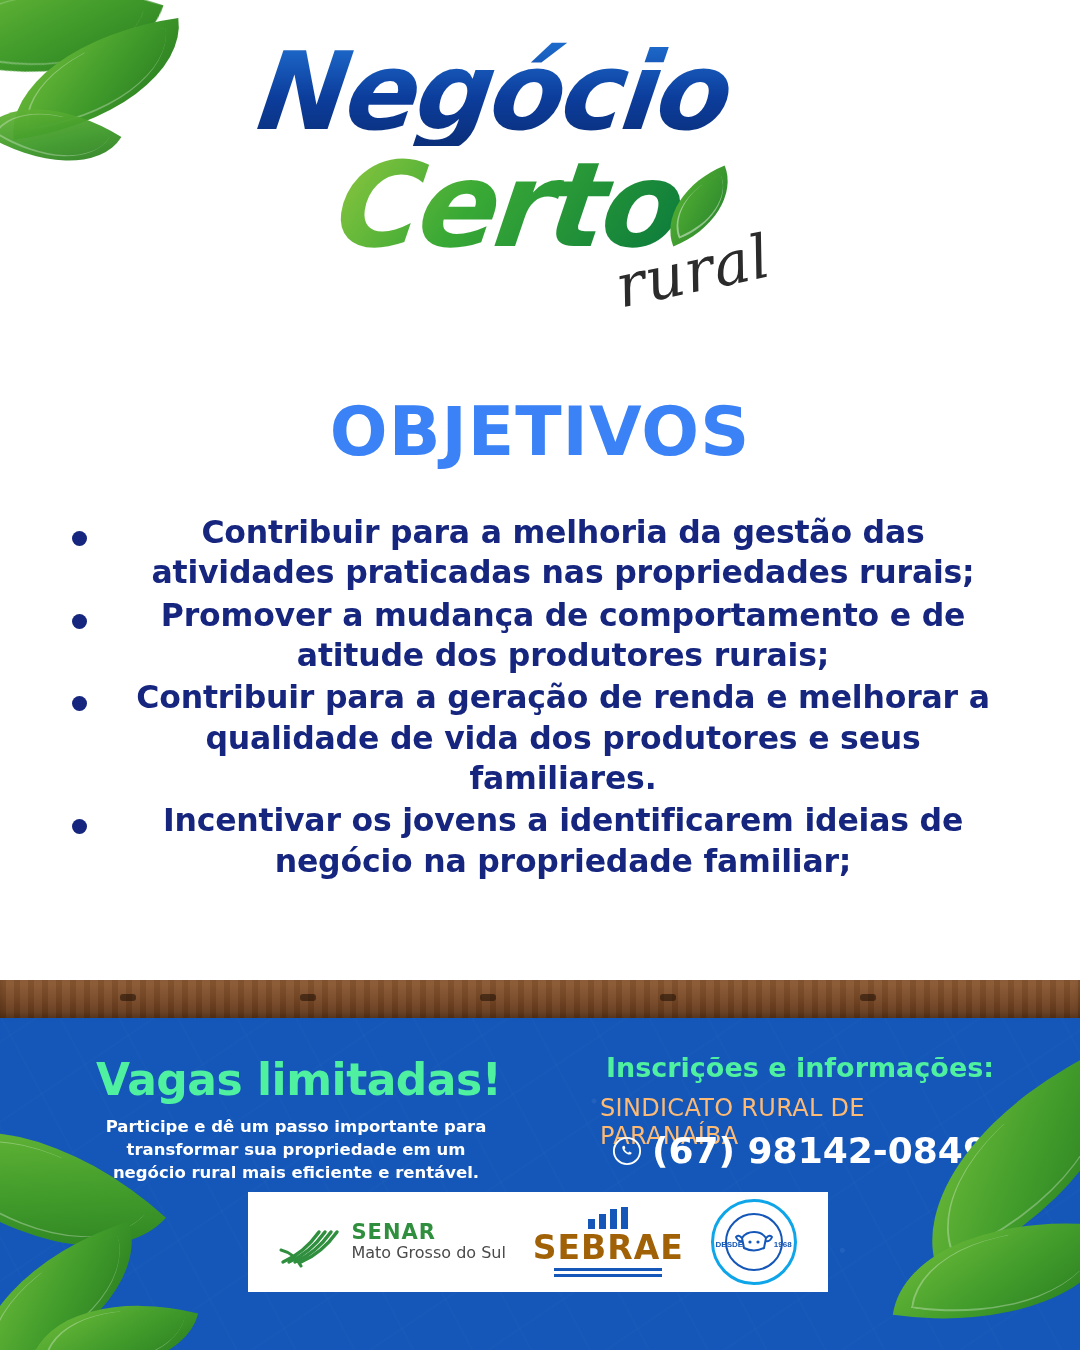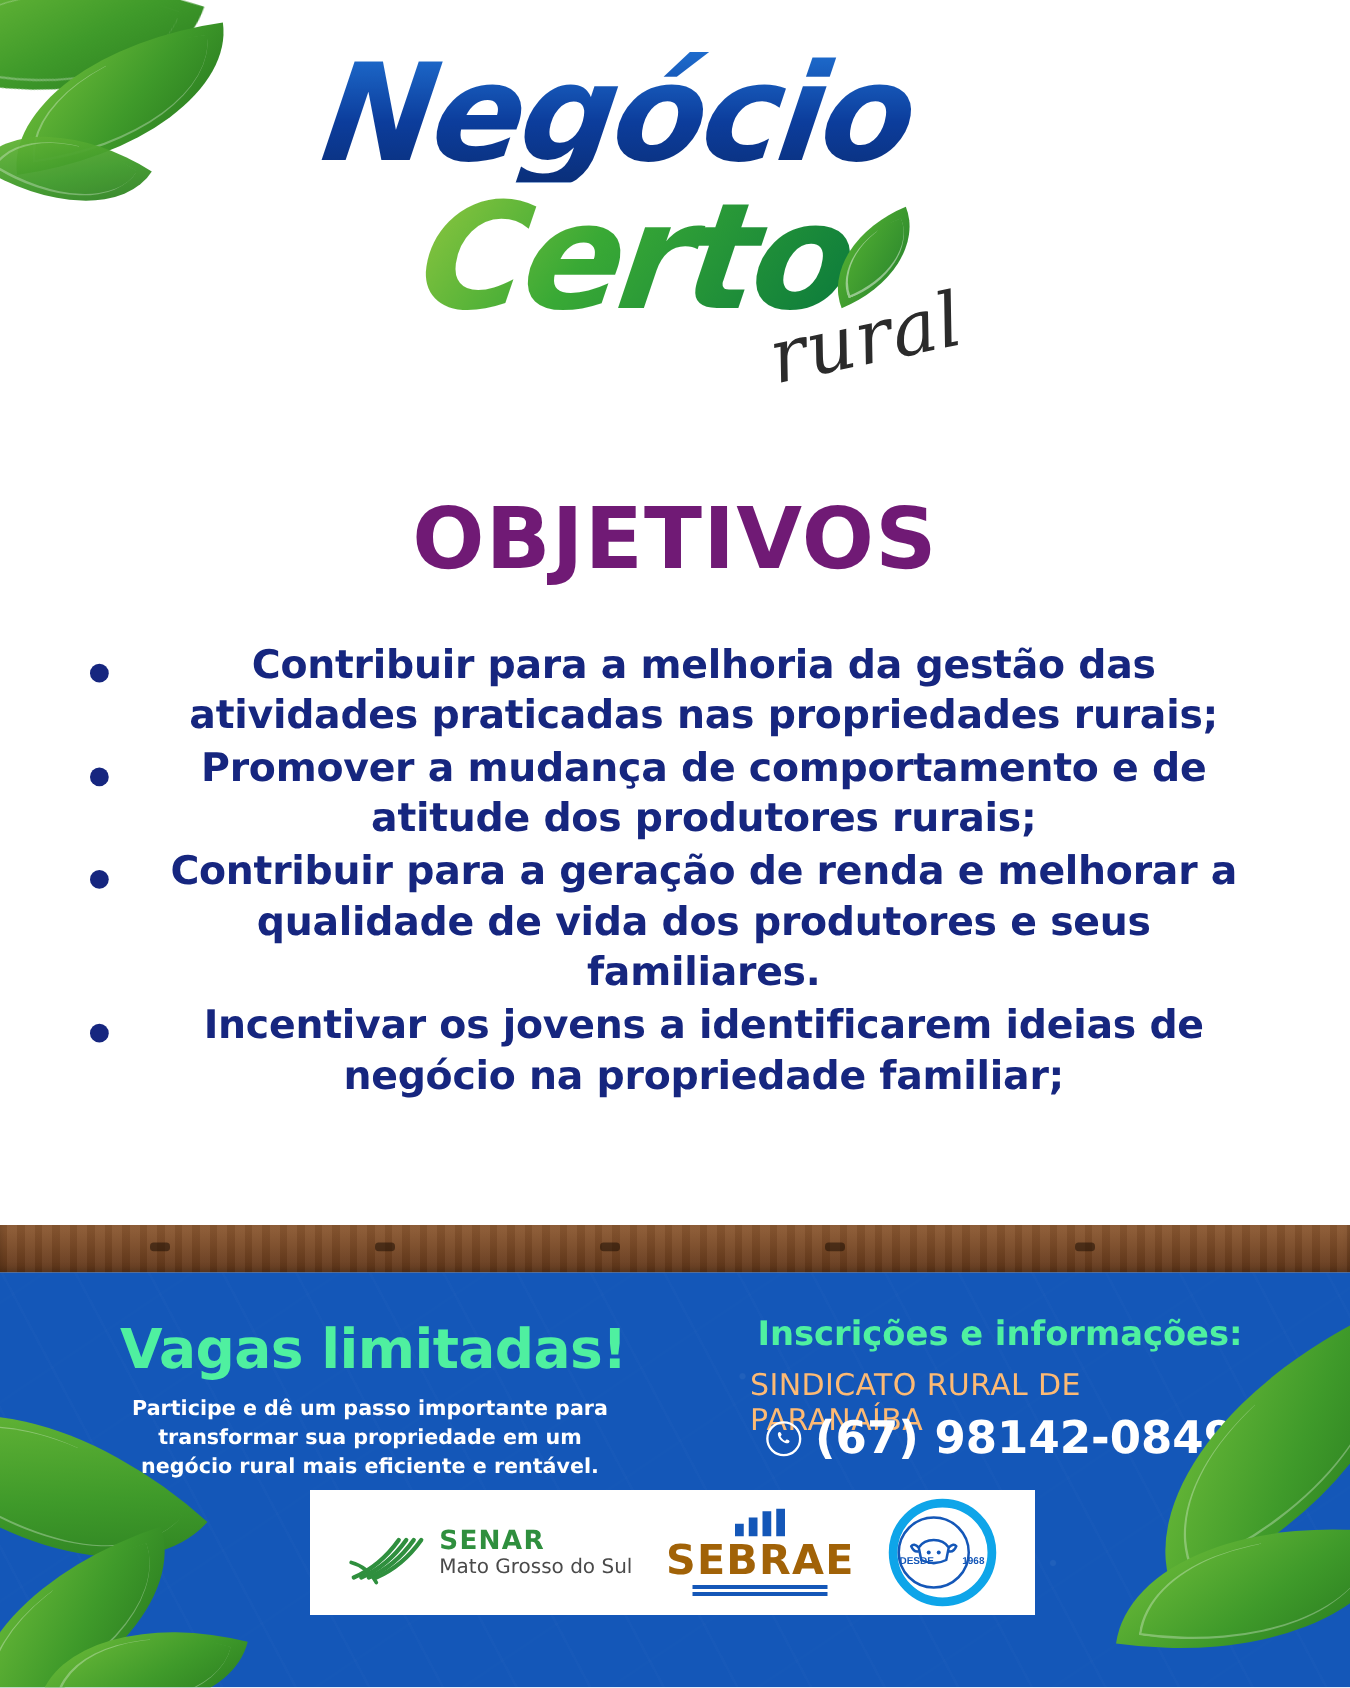--- a/index.html
+++ b/index.html
@@ -87,21 +87,21 @@
   }
 
   
   .title {
     position: absolute; left:0; right:0; top: 392px;
     text-align:center;
     font-family: "DejaVu Sans", sans-serif;
     font-weight: 700;
     font-size: 68px;
     letter-spacing: 1px;
-    color: #701a75;
+    color: #3b82f6;
   }
 
   
   .bullets {
     position:absolute; left: 62px; right: 50px; top: 512px; text-align: center;
   }
   .bullet-row { display:flex; align-items:flex-start; margin-bottom: 2px; }
   .dot {
     flex: 0 0 auto;
     width: 15px; height: 15px; border-radius: 50%;
@@ -211,22 +211,22 @@
   .sebrae-word {
     font-family:"DejaVu Sans", sans-serif; font-weight:700; font-size: 33px;
     color:#a16207; letter-spacing: 1px; line-height:1;
   }
   .sebrae-rule { width: 108px; height: 9px; margin-top: 4px;
     background: repeating-linear-gradient(180deg,#1457b8 0 3px, #fff 3px 6px); }
 
   
   .seal {
     width: 86px; height: 86px; border-radius:50%;
-    border: 7px solid #0ea5e9;
-    position:relative; display:flex; align-items:center; justify-content:flex-start;
+    border: 3px solid #0ea5e9;
+    position:relative; display:flex; align-items:center; justify-content:center;
   }
   .seal-inner {
     width: 58px; height: 58px; border-radius:50%;
     border:2px solid #1457b8;
     display:flex; align-items:center; justify-content:center;
     font-size:10px; color:#1457b8; text-align:center; line-height:1.05;
     font-family:"DejaVu Sans", sans-serif; font-weight:700;
   }
   .seal-year { position:absolute; right: 2px; top: 38px; font-size: 8px; color:#1457b8; font-weight:700; }
   .seal-desde { position:absolute; left: 2px; top: 38px; font-size: 8px; color:#1457b8; font-weight:700; }

